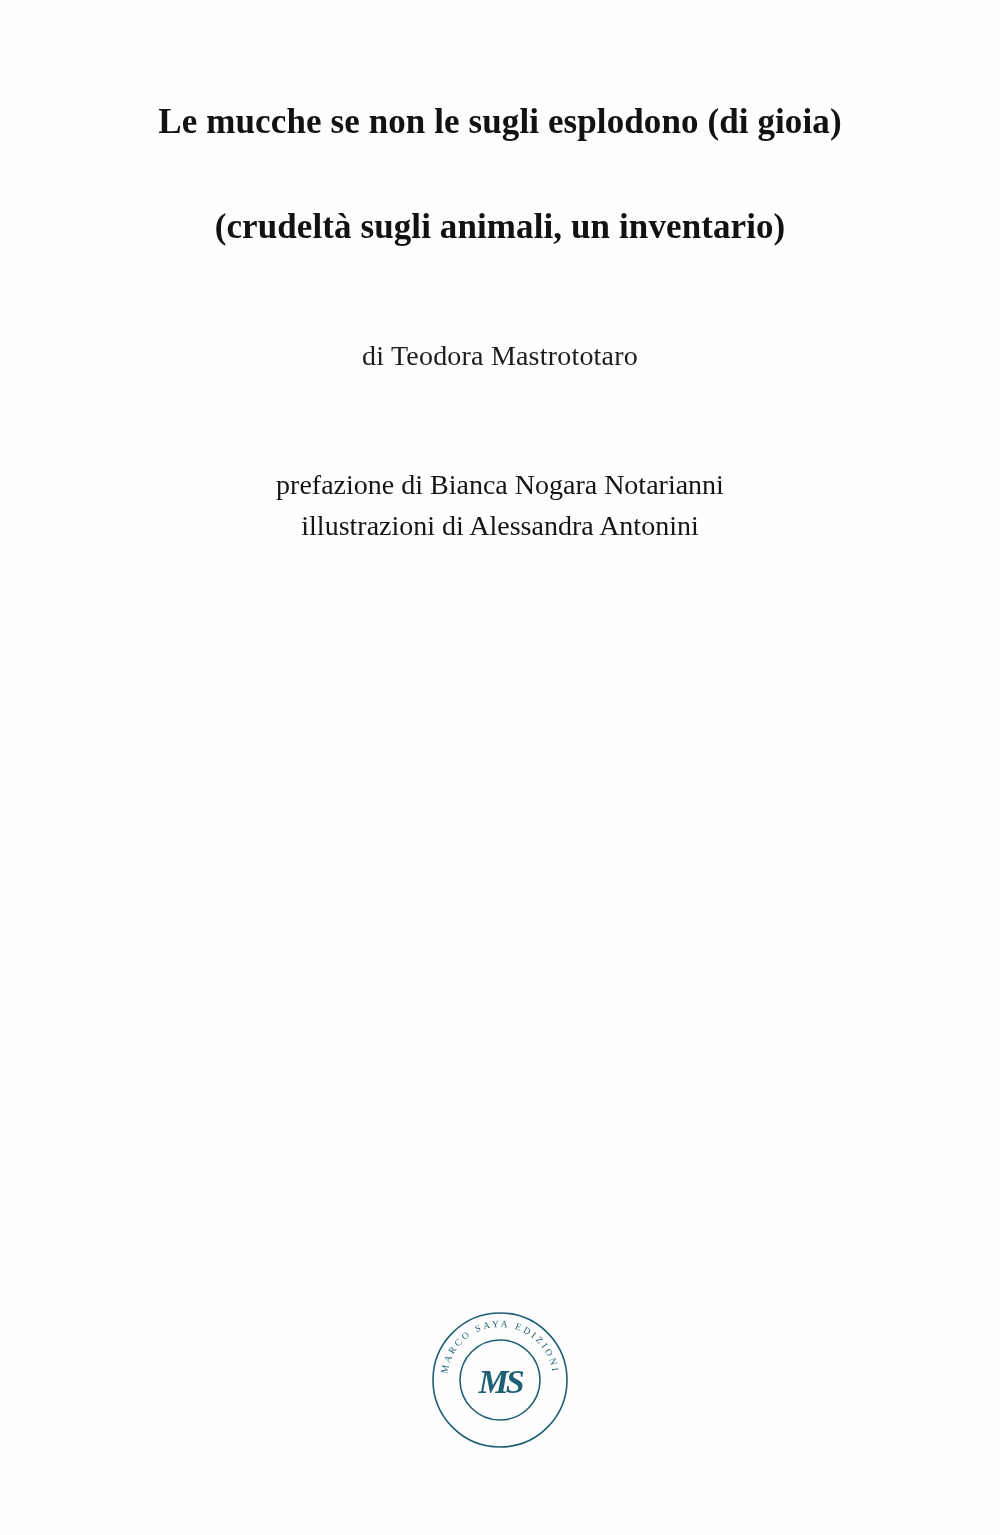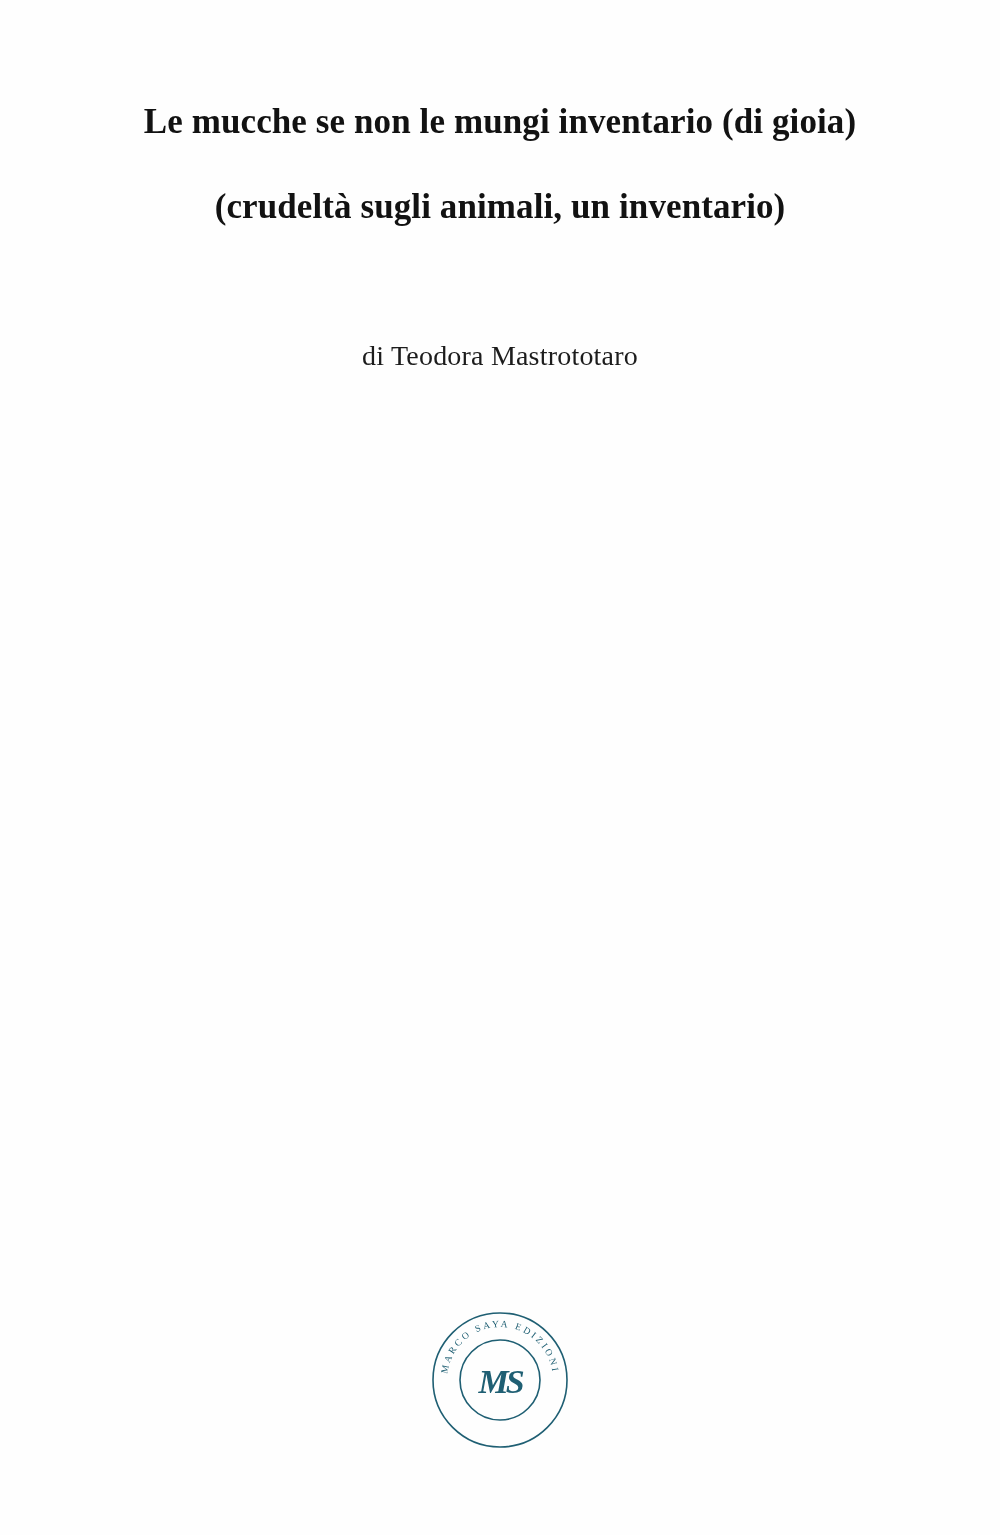--- a/index.html
+++ b/index.html
@@ -33,21 +33,21 @@
   .title-line {
     font-family: "Liberation Serif", serif;
     font-weight: bold;
     font-size: 35px;
     line-height: 1.05;
     letter-spacing: 0.1px;
     color: #121212;
   }
 
   .title-line.second {
-    margin-top: 48px;
+    margin-top: 68px;
   }
 
   .author {
     position: absolute;
     top: 340px;
     left: 70px;
     width: 860px;
     text-align: center;
     font-size: 28px;
     color: #1c1c1c;
@@ -79,26 +79,30 @@
     width: 150px;
     height: 150px;
   }
 </style>
 </head>
 <body>
 
 <div class="page">
 
   <div class="title-block">
-    <div class="title-line first">Le mucche se non le mungi inventario (di gioia)</div>
+    <div class="title-line first">Le mucche se non le sugli esplodono (di gioia)</div>
     <div class="title-line second">(crudeltà sugli animali, un inventario)</div>
   </div>
 
   <div class="author">di Teodora Mastrototaro</div>
 
+  <div class="credits">
+    <div>prefazione di Bianca Nogara Notarianni</div>
+    <div>illustrazioni di Alessandra Antonini</div>
+  </div>
 
   <div class="publisher-mark">
     <svg viewBox="0 0 150 150" xmlns="http://www.w3.org/2000/svg" aria-hidden="true">
       <defs>
         <path id="circlePath" d="M 75,75 m -53,0 a 53,53 0 1,1 106,0 a 53,53 0 1,1 -106,0"></path>
       </defs>
       <circle cx="75" cy="75" r="67" fill="none" stroke="#1f5f73" stroke-width="1.6"></circle>
       <circle cx="75" cy="75" r="40" fill="none" stroke="#1f5f73" stroke-width="1.6"></circle>
       <text font-family="Liberation Serif, serif" font-size="9.5" fill="#1f5f73" letter-spacing="2.6">
         <textPath href="#circlePath" startOffset="25%" text-anchor="middle">MARCO SAYA EDIZIONI</textPath>

